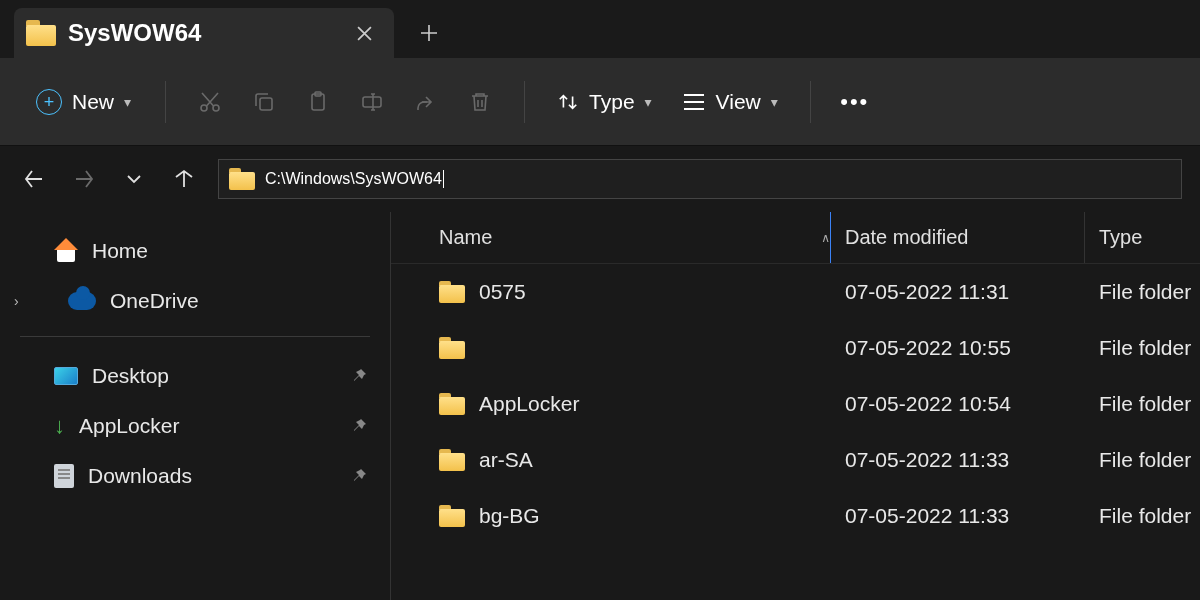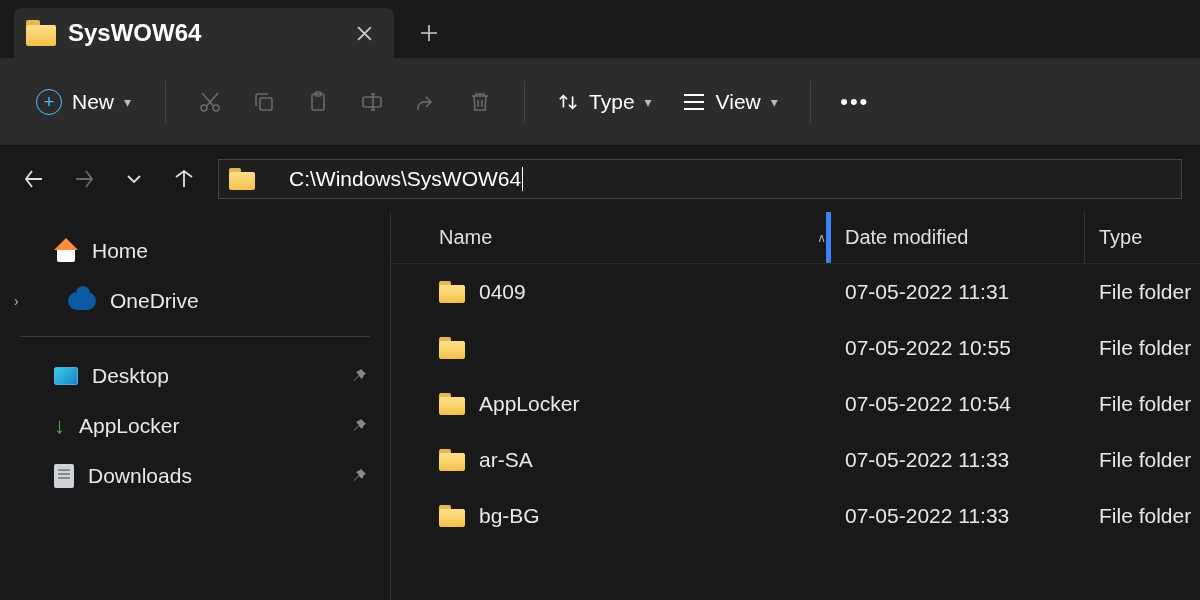--- a/index.html
+++ b/index.html
@@ -19,36 +19,36 @@
   .tool-sep { width: 1px; height: 42px; background: #444; margin: 0 14px; }
   .tool-icon { width: 48px; height: 48px; display: flex; align-items: center; justify-content: center; color: #6a6a6a; cursor: pointer; border-radius: 4px; }
   .sort-btn, .view-btn { display: flex; align-items: center; gap: 10px; padding: 8px 12px; color: #fff; font-size: 21px; cursor: pointer; border-radius: 4px; }
   .more-btn { display: flex; align-items: center; justify-content: center; width: 48px; height: 48px; color: #fff; font-size: 22px; letter-spacing: 2px; cursor: pointer; border-radius: 4px; }
   
   
   .address-row { background: #191919; height: 66px; display: flex; align-items: center; padding: 0 18px; gap: 18px; }
   .nav-icon { width: 32px; height: 32px; display: flex; align-items: center; justify-content: center; color: #e0e0e0; cursor: pointer; }
   .nav-icon.dim { color: #6a6a6a; }
   .address-bar { flex: 1; height: 40px; background: #1f1f1f; border: 1px solid #444; display: flex; align-items: center; padding: 0 10px; gap: 10px; }
-  .address-text { color: #fff; font-size: 21px; border-right: 1px solid #fff; padding-right: 1px; margin-left: 24px; }
+  .address-text { color: #fff; font-size: 16px; border-right: 1px solid #fff; padding-right: 1px; }
   
   
   .main { display: flex; height: calc(600px - 58px - 88px - 66px); background: #191919; }
   .sidebar { width: 390px; padding: 14px 0; }
   .side-item { display: flex; align-items: center; height: 50px; padding: 0 12px 0 28px; gap: 14px; cursor: pointer; position: relative; }
   .side-item .expander { position: absolute; left: 14px; width: 18px; color: #bbb; font-size: 14px; }
   .side-item .label { font-size: 21px; }
   .side-item .pin { margin-left: auto; color: #888; margin-right: 10px; }
   .side-sep { height: 1px; background: #3a3a3a; margin: 10px 20px 14px; }
   .side-indent { padding-left: 54px !important; }
   
   
   .content { flex: 1; border-left: 1px solid #333; }
   .col-headers { display: flex; align-items: center; height: 52px; border-bottom: 1px solid #2a2a2a; font-size: 20px; color: #e0e0e0; }
-  .col-name { width: 440px; padding-left: 48px; display: flex; align-items: center; gap: 100px; border-right: 5px solid #3b82f6; height: 100%; justify-content: space-between; }
+  .col-name { width: 440px; padding-left: 48px; display: flex; align-items: center; gap: 100px; border-right: 1px solid #3b82f6; height: 100%; justify-content: space-between; }
   .col-date { width: 254px; padding-left: 14px; display: flex; align-items: center; border-right: 1px solid #333; height: 100%; }
   .col-type { flex: 1; padding-left: 14px; display: flex; align-items: center; height: 100%; }
   .sort-caret { color: #aaa; font-size: 12px; }
   .row { display: flex; align-items: center; height: 56px; font-size: 21px; cursor: pointer; }
   .row .cell-name { width: 440px; padding-left: 48px; display: flex; align-items: center; gap: 14px; }
   .row .cell-date { width: 254px; padding-left: 14px; }
   .row .cell-type { flex: 1; padding-left: 14px; }
   
   
   .folder-icon { width: 26px; height: 22px; position: relative; }
@@ -235,21 +235,21 @@
           <span>Date modified</span>
         </div>
       <div class="col-type">
           <span>Type</span>
         </div>
     </div>
     <div id="rows">
         <div class="row">
           <div class="cell-name">
             <span class="folder-icon"></span>
-            <span>0409</span>
+            <span>0575</span>
           </div>
           <div class="cell-date">07-05-2022 11:31</div>
           <div class="cell-type">File folder</div>
         </div>
         <div class="row">
           <div class="cell-name">
             <span class="folder-icon"></span>
           </div>
           <div class="cell-date">07-05-2022 10:55</div>
           <div class="cell-type">File folder</div>

